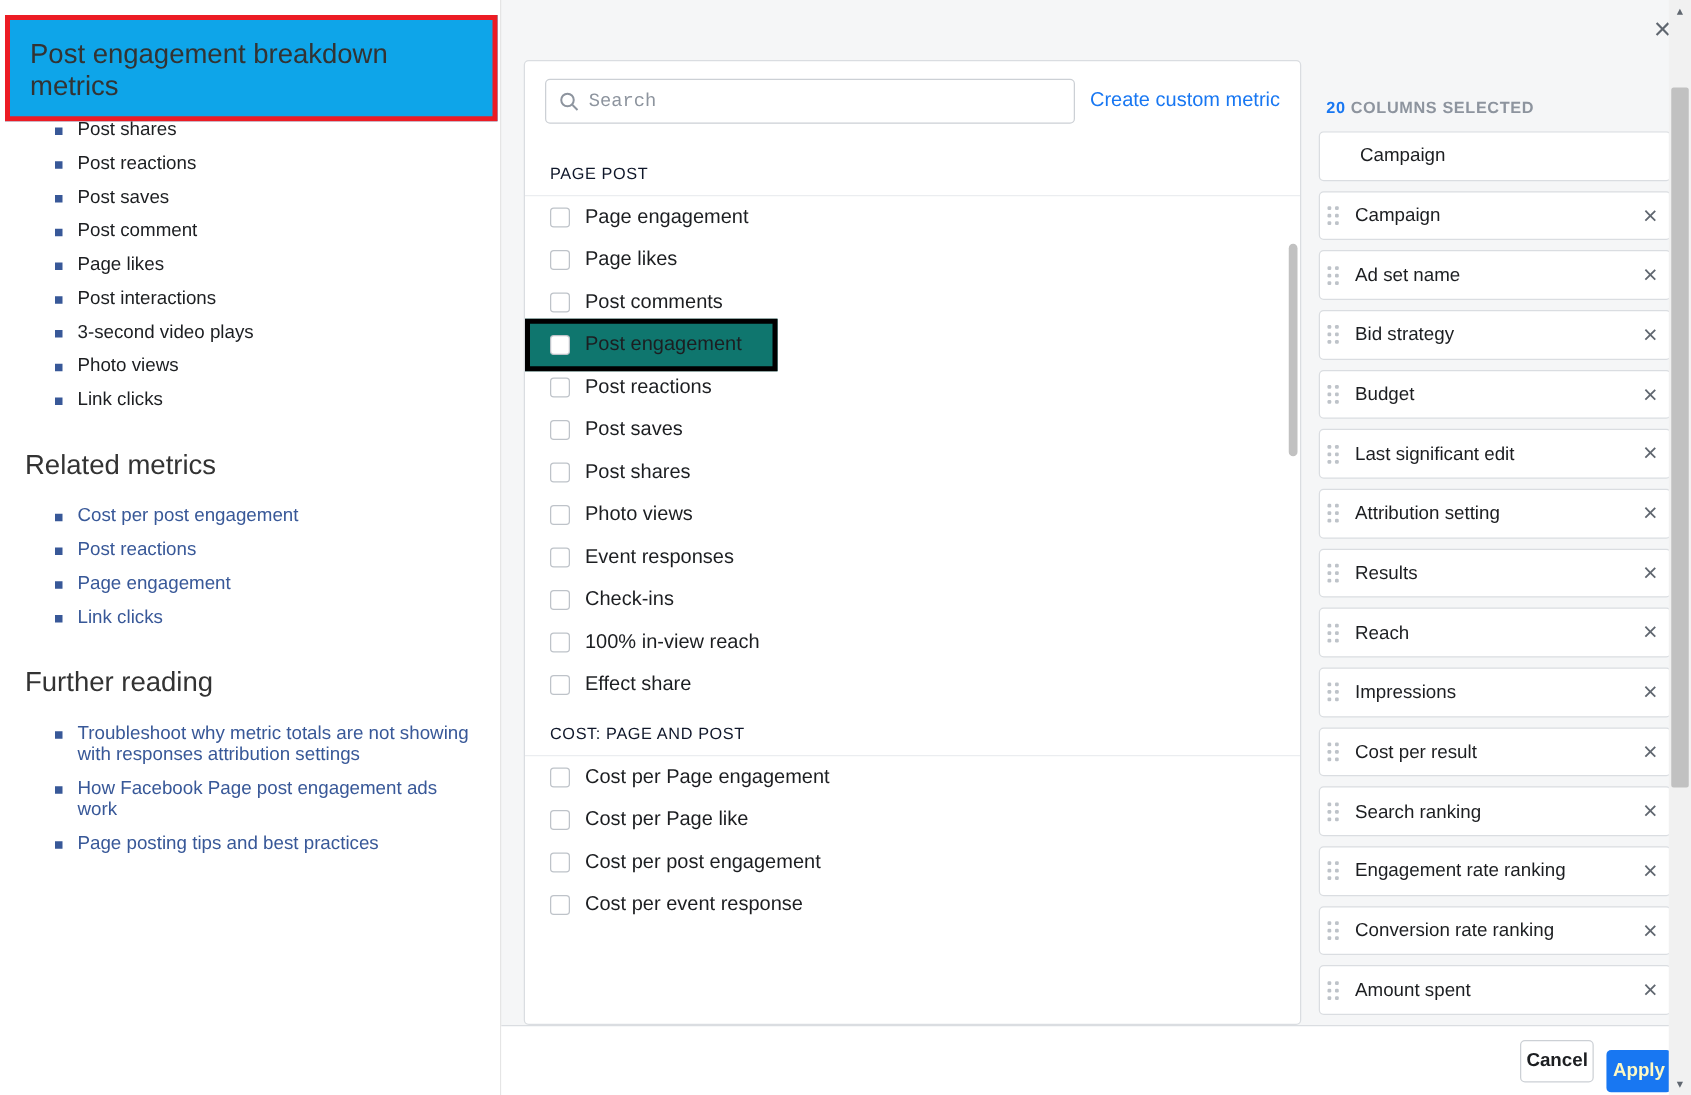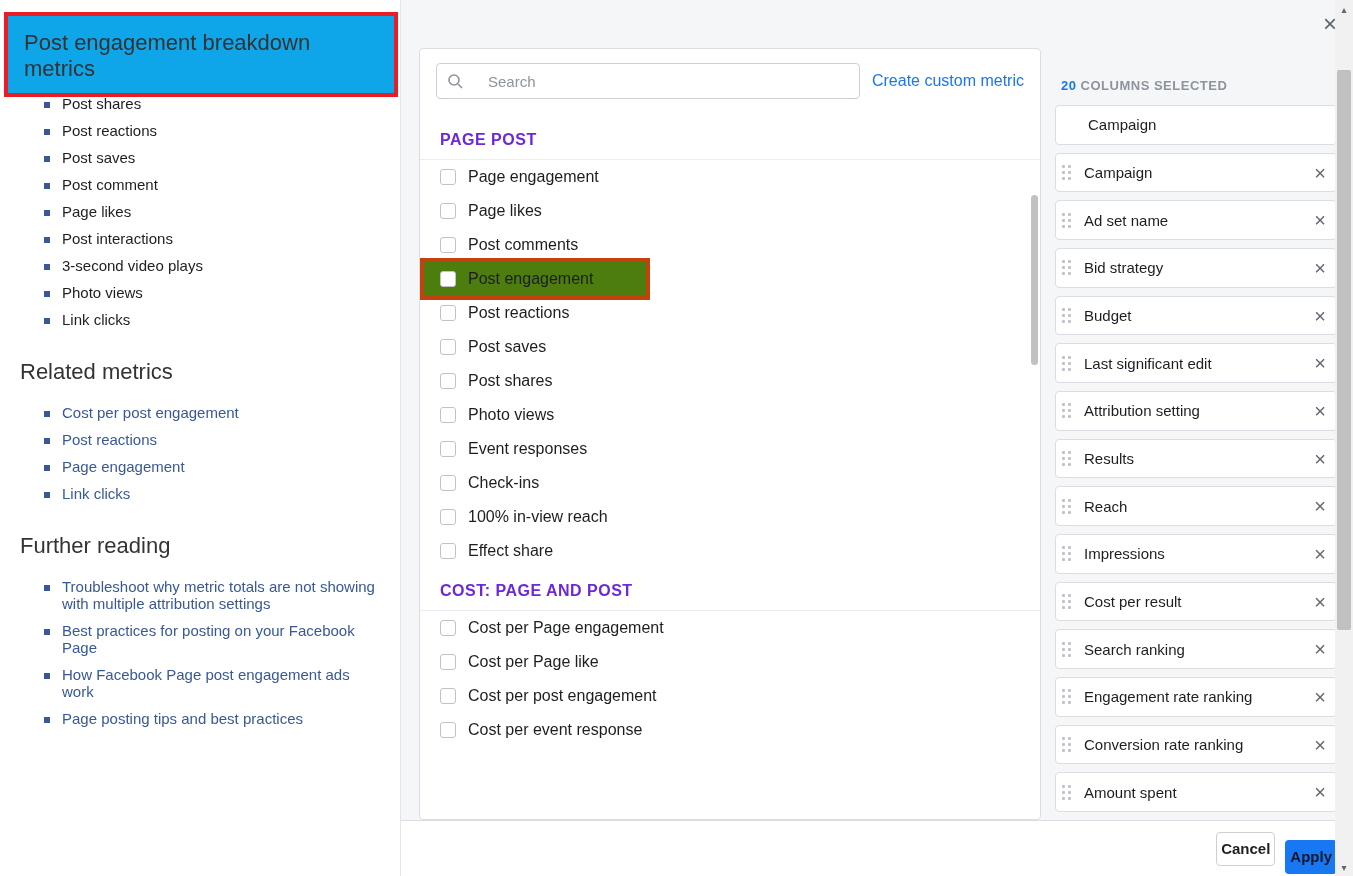--- a/index.html
+++ b/index.html
@@ -118,67 +118,68 @@
     border-radius: 4px;
     height: 36px;
     padding: 0 10px;
     color: #8d949e;
   }
   .search-box svg { width: 16px; height: 16px; flex: none; }
   .search-input {
     border: none;
     outline: none;
     font-size: 15px;
-    margin-left: 25px;
+    margin-left: 8px;
     flex: 1;
     color: #404040;
+    font-family: Liberation Mono, monospace;
   }
   .search-input::placeholder { color: #8d949e; }
   .custom-metric-link {
     color: #1877f2;
     font-size: 16px;
     text-decoration: none;
   }
   .metrics-scroll {
     flex: 1;
     overflow-y: auto;
     padding: 12px 0 8px 0;
     position: relative;
   }
   .group-header {
-    font-size: 16px;
+    font-size: 13px;
     letter-spacing: 0.5px;
-    color: #6d28d9;
+    color: #0f172a;
     padding: 14px 20px 10px 20px;
     border-bottom: 1px solid #ebedf0;
-    font-weight: 700;
+    font-weight: 400;
   }
   .metric-item {
     display: flex;
     align-items: center;
     padding: 8px 20px;
     font-size: 16px;
     color: #1c1e21;
     cursor: pointer;
   }
   .chk {
     width: 16px;
     height: 16px;
     border: 1px solid #bec3c9;
     border-radius: 3px;
     margin-right: 12px;
     flex: none;
     background: #fff;
   }
   .metric-item.highlighted-box {
-    border: 4px solid #c2410c;
+    border: 4px solid #000000;
     margin: -4px 0;
     padding: 8px 16px;
-    background: #4d7c0f;
-    width: 230px;
+    background: #0f766e;
+    width: 202px;
     margin-left: 0;
   }
   
   .fake-sb {
     position: absolute;
     right: 2px;
     top: 90px;
     width: 7px;
     height: 170px;
     background: #c1c1c1;
@@ -261,21 +262,21 @@
     cursor: pointer;
     border: 1px solid transparent;
   }
   .btn-secondary {
     background: #fff;
     border-color: #ccd0d5;
     color: #1c1e21;
   }
   .btn-primary {
     background: #1877f2;
-    color: #0f172a;
+    color: #fef9c3;
     margin-top: 16px;
   }
   .page-sb {
     position: absolute;
     right: 0;
     top: 0;
     width: 18px;
     height: 100%;
     background: #f1f1f1;
   }
@@ -323,22 +324,21 @@
       <h2 class="section-h">Related metrics</h2>
       <ul class="bul-list links" id="related-list">
           <li><a href="#">Cost per post engagement</a></li>
           <li><a href="#">Post reactions</a></li>
           <li><a href="#">Page engagement</a></li>
           <li><a href="#">Link clicks</a></li>
         </ul>
 
       <h2 class="section-h">Further reading</h2>
       <ul class="bul-list links" id="further-list">
-          <li><a href="#">Troubleshoot why metric totals are not showing with multiple attribution settings</a></li>
-          <li><a href="#">Best practices for posting on your Facebook Page</a></li>
+          <li><a href="#">Troubleshoot why metric totals are not showing with responses attribution settings</a></li>
           <li><a href="#">How Facebook Page post engagement ads work</a></li>
           <li><a href="#">Page posting tips and best practices</a></li>
         </ul>
     </div>
   </div>
 
   <div class="modal-area">
     <div class="close-x">×</div>
 
     <div class="modal-content">

